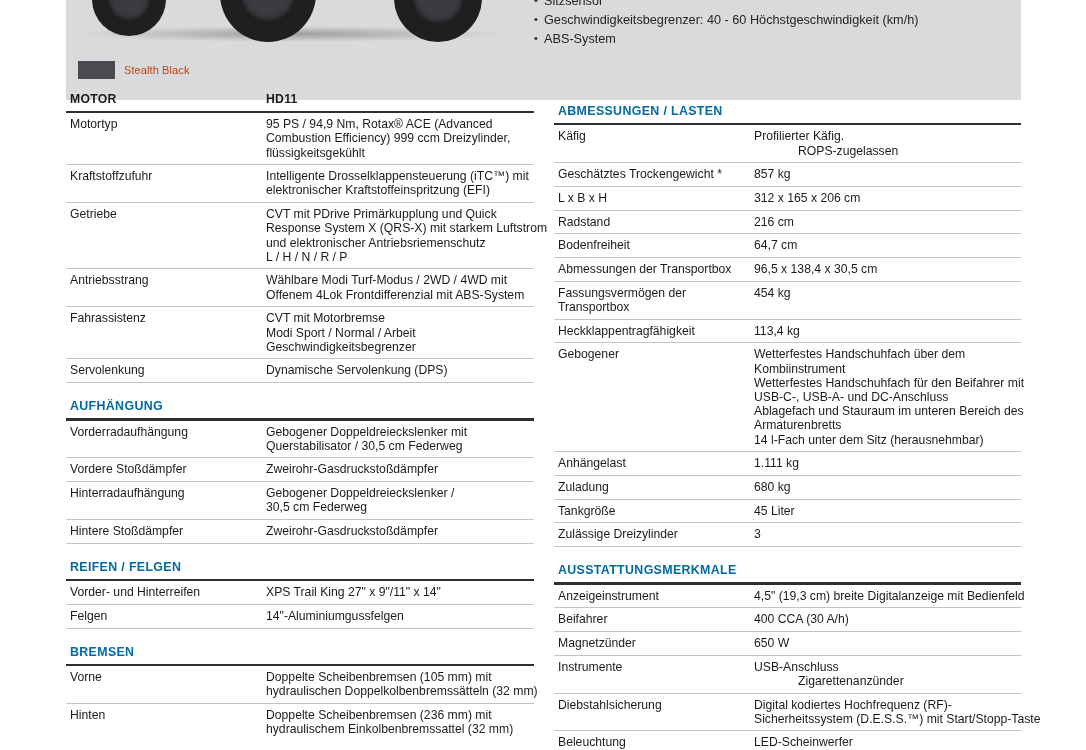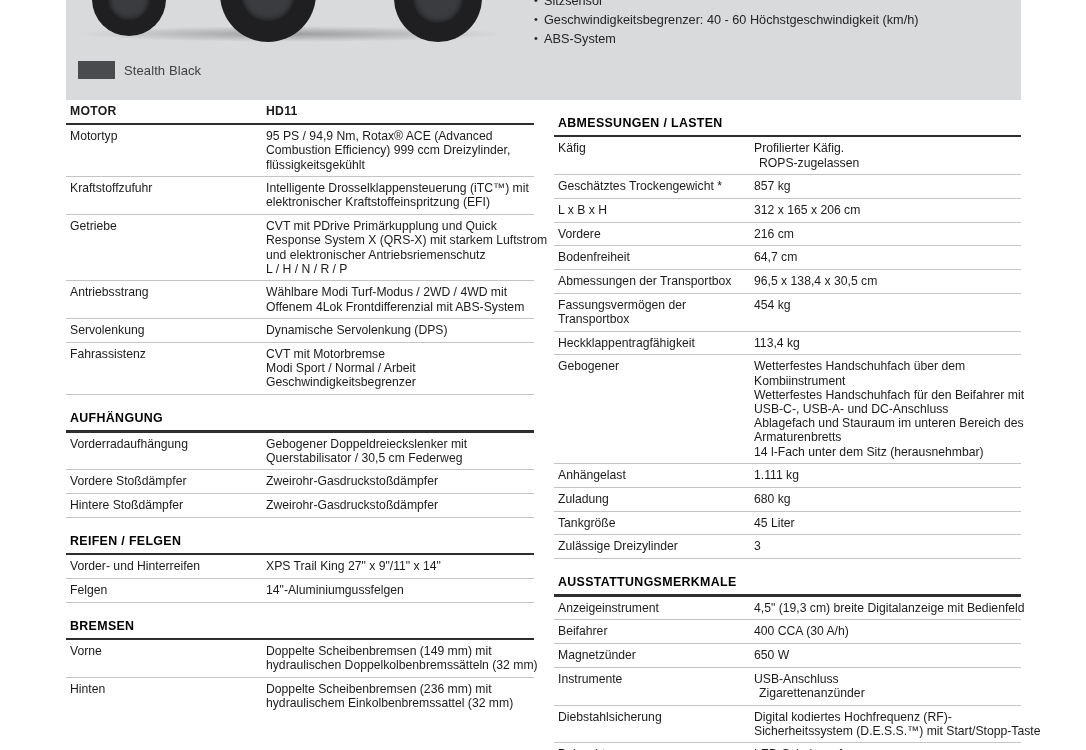--- a/index.html
+++ b/index.html
@@ -38,55 +38,55 @@
   .w3{left:328px;top:104px;width:88px;height:88px;}
   .body-shadow{
     position:absolute;left:10px;top:176px;width:430px;height:16px;
     background:radial-gradient(ellipse at 50% 50%,rgba(0,0,0,.28),rgba(0,0,0,0) 70%);
   }
 
   .swatch-row{
     position:absolute;left:12px;top:61px;display:flex;align-items:center;gap:9px;
   }
   .swatch{width:37px;height:18px;background:#494b4e;display:block;}
-  .swatch-label{font-size:13px;color:#404040;letter-spacing:.1px;}
+  .swatch-label{font-size:11px;color:#c2410c;letter-spacing:.1px;}
 
   .bullets{
     position:absolute;left:468px;top:-8px;width:470px;
     font-size:12.7px;line-height:19px;color:#232426;
   }
   .bullets li{list-style:none;margin:0;padding:0 0 0 10px;position:relative;white-space:nowrap;}
   .bullets li::before{content:"\2022";position:absolute;left:0;top:-1px;font-size:11px;}
   .bullets ul{margin:0;padding:0;}
 
   
-  .cols{position:absolute;left:0;top:100px;width:1086px;height:650px;}
+  .cols{position:absolute;left:0;top:88px;width:1086px;height:650px;}
   .col{position:absolute;top:0;}
   .col-left{left:66px;width:468px;}
   .col-right{left:554px;width:467px;}
 
   .sec-title{
     font-size:12.4px;font-weight:bold;letter-spacing:.35px;
-    color:#000000;padding:16px 0 5px 4px;
+    color:#0369a1;padding:16px 0 5px 4px;
   }
   .rule-heavy{height:2.4px;background:#2d2e30;}
   .rule-light{height:1px;background:#c3c4c6;}
 
   table.spec{width:100%;border-collapse:collapse;table-layout:fixed;}
   table.spec td{
     vertical-align:top;font-size:12.2px;line-height:14.2px;
     padding:4px 6px 4.5px 4px;color:#1b1b1b;
   }
   table.spec td.k{width:186px;}
   table.spec td.v{width:auto;}
   table.spec tr+tr td{border-top:1px solid #c3c4c6;}
 
   .hdr-row td{font-weight:bold;font-size:12.4px;letter-spacing:.3px;padding-bottom:5px;}
   .ln{display:block;white-space:nowrap;}
-  .ln.ind{padding-left:5px;}
+  .ln.ind{padding-left:5px;margin-left:39px;}
 </style>
 </head>
 <body>
 
 <div class="page">
 
   <div class="hero">
     <div class="hero-inner">
       <div class="vehicle">
         <div class="body-shadow"></div>
@@ -158,36 +158,36 @@
               <td class="k">
                 <span class="ln">Antriebsstrang</span>
               </td>
               <td class="v">
                 <span class="ln">Wählbare Modi Turf-Modus / 2WD / 4WD mit</span>
                 <span class="ln">Offenem 4Lok Frontdifferenzial mit ABS-System</span>
               </td>
             </tr>
             <tr>
               <td class="k">
-                <span class="ln">Servolenkung</span>
-              </td>
-              <td class="v">
-                <span class="ln">Dynamische Servolenkung (DPS)</span>
-              </td>
-            </tr>
-            <tr>
-              <td class="k">
                 <span class="ln">Fahrassistenz</span>
               </td>
               <td class="v">
                 <span class="ln">CVT mit Motorbremse</span>
                 <span class="ln">Modi Sport / Normal / Arbeit</span>
                 <span class="ln">Geschwindigkeitsbegrenzer</span>
               </td>
             </tr>
+            <tr>
+              <td class="k">
+                <span class="ln">Servolenkung</span>
+              </td>
+              <td class="v">
+                <span class="ln">Dynamische Servolenkung (DPS)</span>
+              </td>
+            </tr>
           </tbody>
         </table>
         <div class="rule-light"></div>
         <div class="sec-title">AUFHÄNGUNG</div>
         <div class="rule-heavy"></div>
         <table class="spec">
           <tbody>
             <tr>
               <td class="k">
                 <span class="ln">Vorderradaufhängung</span>
@@ -200,20 +200,29 @@
             <tr>
               <td class="k">
                 <span class="ln">Vordere Stoßdämpfer</span>
               </td>
               <td class="v">
                 <span class="ln">Zweirohr-Gasdruckstoßdämpfer</span>
               </td>
             </tr>
             <tr>
               <td class="k">
+                <span class="ln">Hinterradaufhängung</span>
+              </td>
+              <td class="v">
+                <span class="ln">Gebogener Doppeldreieckslenker /</span>
+                <span class="ln">30,5 cm Federweg</span>
+              </td>
+            </tr>
+            <tr>
+              <td class="k">
                 <span class="ln">Hintere Stoßdämpfer</span>
               </td>
               <td class="v">
                 <span class="ln">Zweirohr-Gasdruckstoßdämpfer</span>
               </td>
             </tr>
           </tbody>
         </table>
         <div class="rule-light"></div>
         <div class="sec-title">REIFEN / FELGEN</div>
@@ -241,21 +250,21 @@
         <div class="rule-light"></div>
         <div class="sec-title">BREMSEN</div>
         <div class="rule-heavy"></div>
         <table class="spec">
           <tbody>
             <tr>
               <td class="k">
                 <span class="ln">Vorne</span>
               </td>
               <td class="v">
-                <span class="ln">Doppelte Scheibenbremsen (149 mm) mit</span>
+                <span class="ln">Doppelte Scheibenbremsen (105 mm) mit</span>
                 <span class="ln">hydraulischen Doppelkolbenbremssätteln (32 mm)</span>
               </td>
             </tr>
             <tr>
               <td class="k">
                 <span class="ln">Hinten</span>
               </td>
               <td class="v">
                 <span class="ln">Doppelte Scheibenbremsen (236 mm) mit</span>
                 <span class="ln">hydraulischem Einkolbenbremssattel (32 mm)</span>
@@ -289,21 +298,21 @@
             <tr>
               <td class="k">
                 <span class="ln">L x B x H</span>
               </td>
               <td class="v">
                 <span class="ln">312 x 165 x 206 cm</span>
               </td>
             </tr>
             <tr>
               <td class="k">
-                <span class="ln">Vordere</span>
+                <span class="ln">Radstand</span>
               </td>
               <td class="v">
                 <span class="ln">216 cm</span>
               </td>
             </tr>
             <tr>
               <td class="k">
                 <span class="ln">Bodenfreiheit</span>
               </td>
               <td class="v">

